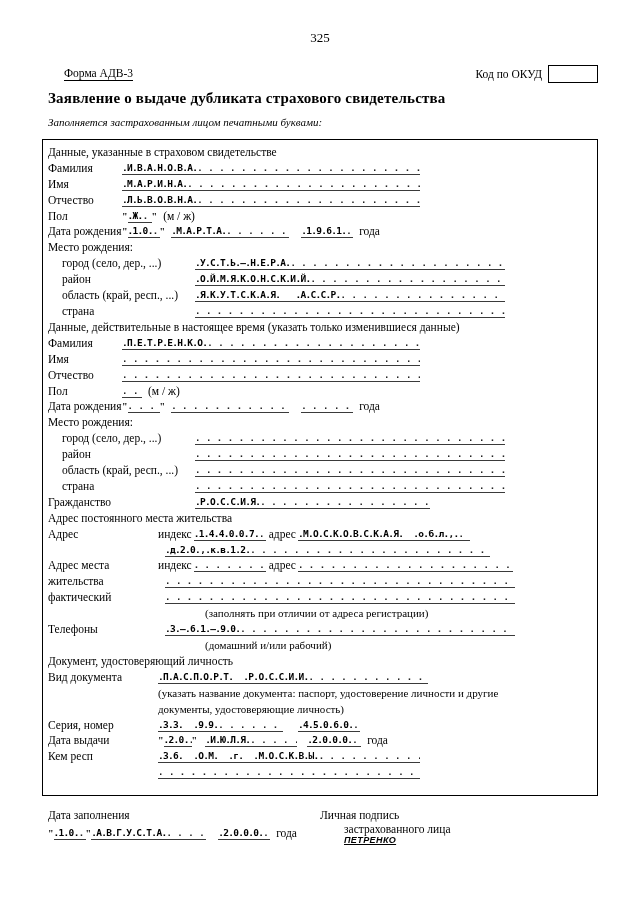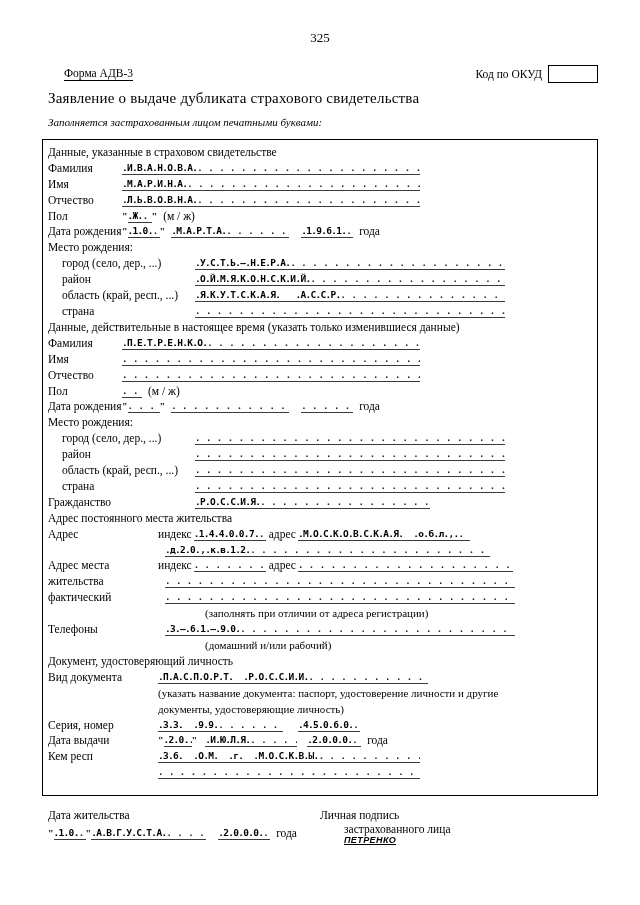--- a/index.html
+++ b/index.html
@@ -4,21 +4,21 @@
 <style>
   html,body{margin:0;padding:0;}
   body{width:640px;height:905px;background:#fff;color:#000;
        font-family:"Liberation Serif",serif;}
   .page{position:relative;width:640px;height:905px;overflow:hidden;}
   .pageno{position:absolute;top:30px;left:0;width:640px;text-align:center;font-size:13px;}
   .hdr-row{position:absolute;top:65px;left:64px;right:42px;display:flex;justify-content:space-between;align-items:center;}
   .formcode{font-size:11.5px;border-bottom:1px solid #000;padding-bottom:1px;}
   .okud{display:flex;align-items:center;font-size:11.5px;}
   .okud-box{display:inline-block;width:48px;height:16px;border:1.3px solid #000;margin-left:6px;background:#fff;}
-  .title{position:absolute;top:90px;left:48px;font-size:15px;font-weight:normal;letter-spacing:0.2px;}
+  .title{position:absolute;top:90px;left:48px;font-size:15px;font-weight:bold;letter-spacing:0.2px;}
   .subtitle{position:absolute;top:116px;left:48px;font-size:11px;font-style:italic;}
   .formbox{position:absolute;top:139px;left:42px;width:556px;height:657px;box-sizing:border-box;
            border:1.6px solid #000;padding:3px 16px 2px 5px;}
   .row{height:15.92px;display:flex;align-items:flex-end;}
   .lbl{font-size:11.5px;line-height:13px;white-space:nowrap;flex:none;}
   .ind{padding-left:14px;}
   .seg{display:flex;align-items:baseline;border-bottom:1.2px solid #3a3a3a;height:13px;line-height:12px;overflow:hidden;flex:none;box-sizing:border-box;}
   .val{font-family:"DejaVu Sans Mono",monospace;font-weight:bold;font-size:9.5px;letter-spacing:-0.7px;white-space:pre;flex:none;}
   .dots{flex:1 1 0;min-width:0;overflow:hidden;white-space:nowrap;
         font-family:"DejaVu Sans Mono",monospace;font-weight:bold;font-size:9px;letter-spacing:5.5px;color:#222;}
@@ -350,21 +350,21 @@
       <span class="lbl" style="width:110px"></span>
       <span class="seg" style="width:262px">
           <span class="dots"></span>
         </span>
     </div>
 
   </div>
 
   <div class="footer">
     <div class="f-left">
-      <div class="f-line1">Дата жительства</div>
+      <div class="f-line1">Дата заполнения</div>
       <div class="f-line2">
         <span class="q"></span>
         <span class="seg" style="width:32px">
             <span class="val">.1.0.</span>
             <span class="dots"></span>
           </span>
         <span class="q"></span>
         <span class="seg" style="width:115px;">
             <span class="val">.А.В.Г.У.С.Т.А.</span>
             <span class="dots"></span>

